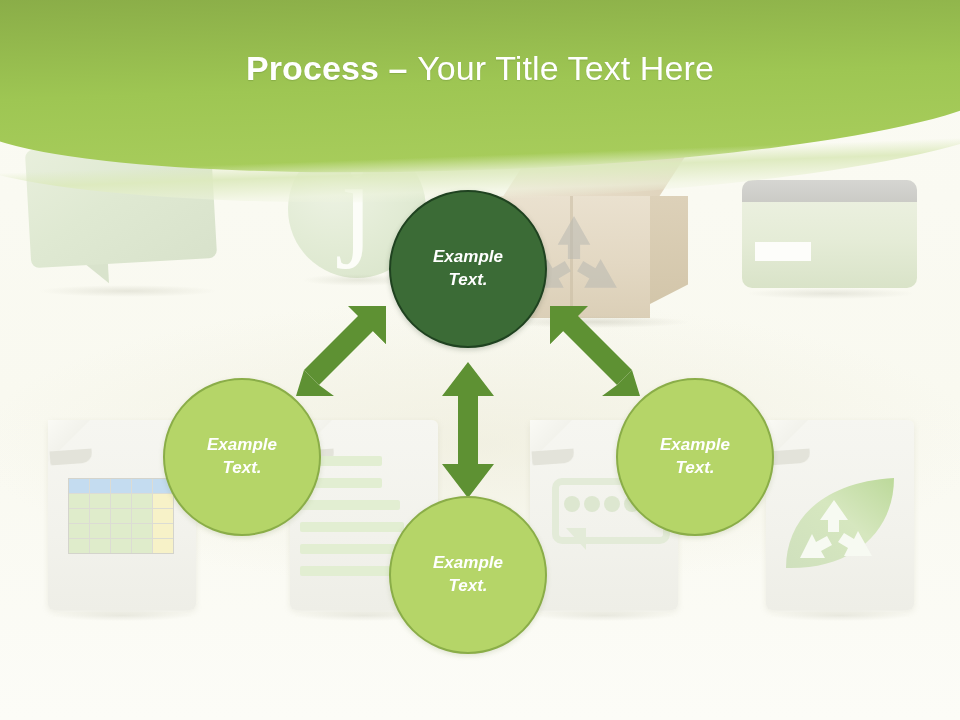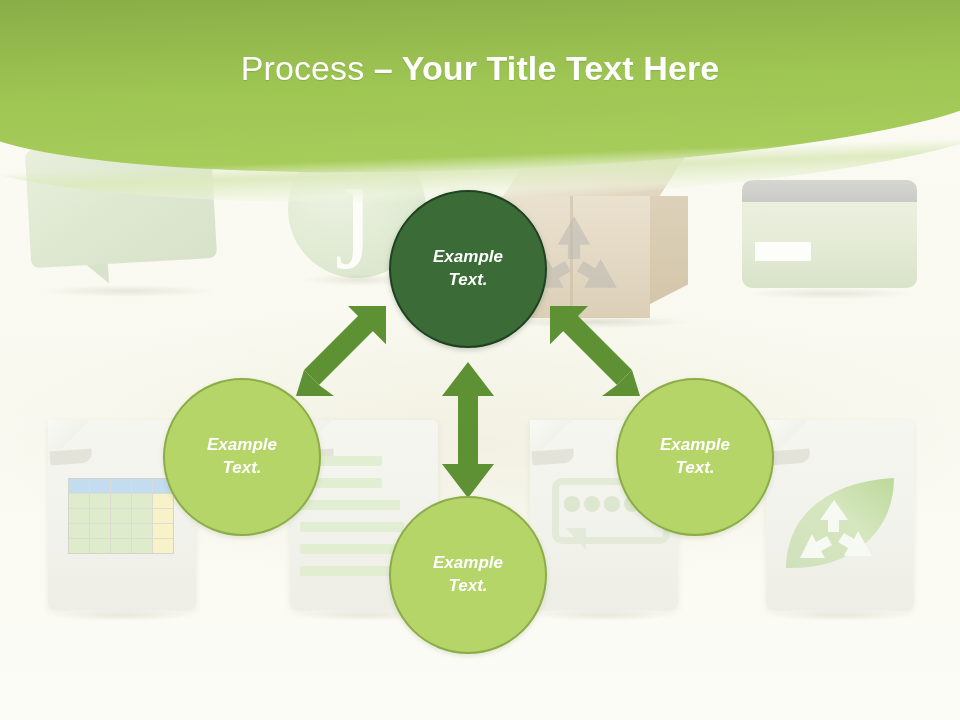--- a/index.html
+++ b/index.html
@@ -66,23 +66,23 @@
     left: 0; right: 0;
     top: 50px;
     text-align: center;
     color: #ffffff;
     font-size: 34px;
     letter-spacing: 0.1px;
     line-height: 1.1;
     white-space: nowrap;
     text-shadow: 0 1px 1px rgba(80,110,40,0.25);
   }
-  .slide-title .t-bold { font-weight: normal; }
+  .slide-title .t-bold { font-weight: bold; }
   .slide-title .t-dash { font-weight: bold; }
-  .slide-title .t-rest { font-weight: bold; }
+  .slide-title .t-rest { font-weight: normal; }
 
   
   .art { position: absolute; }
 
   
   .art-bubble { left: 28px; top: 145px; width: 190px; height: 145px; }
   .art-bubble .bub-body {
     position: absolute; left: 0; top: 0; width: 186px; height: 118px;
     background: linear-gradient(150deg, #e8efdc 0%, #dfe9d2 45%, #d8e2cb 100%);
     border-radius: 8px;

